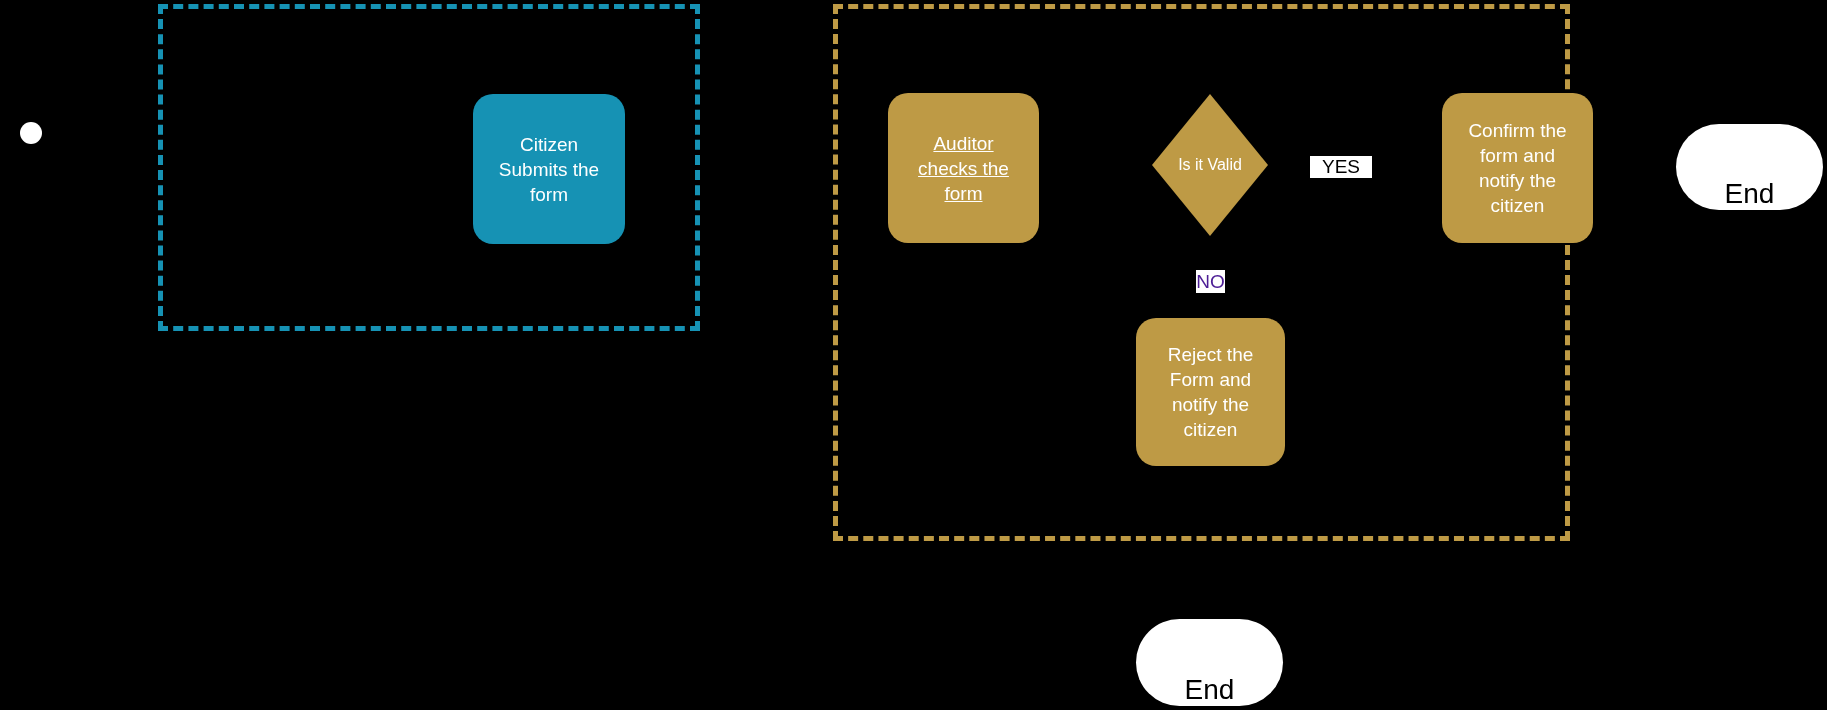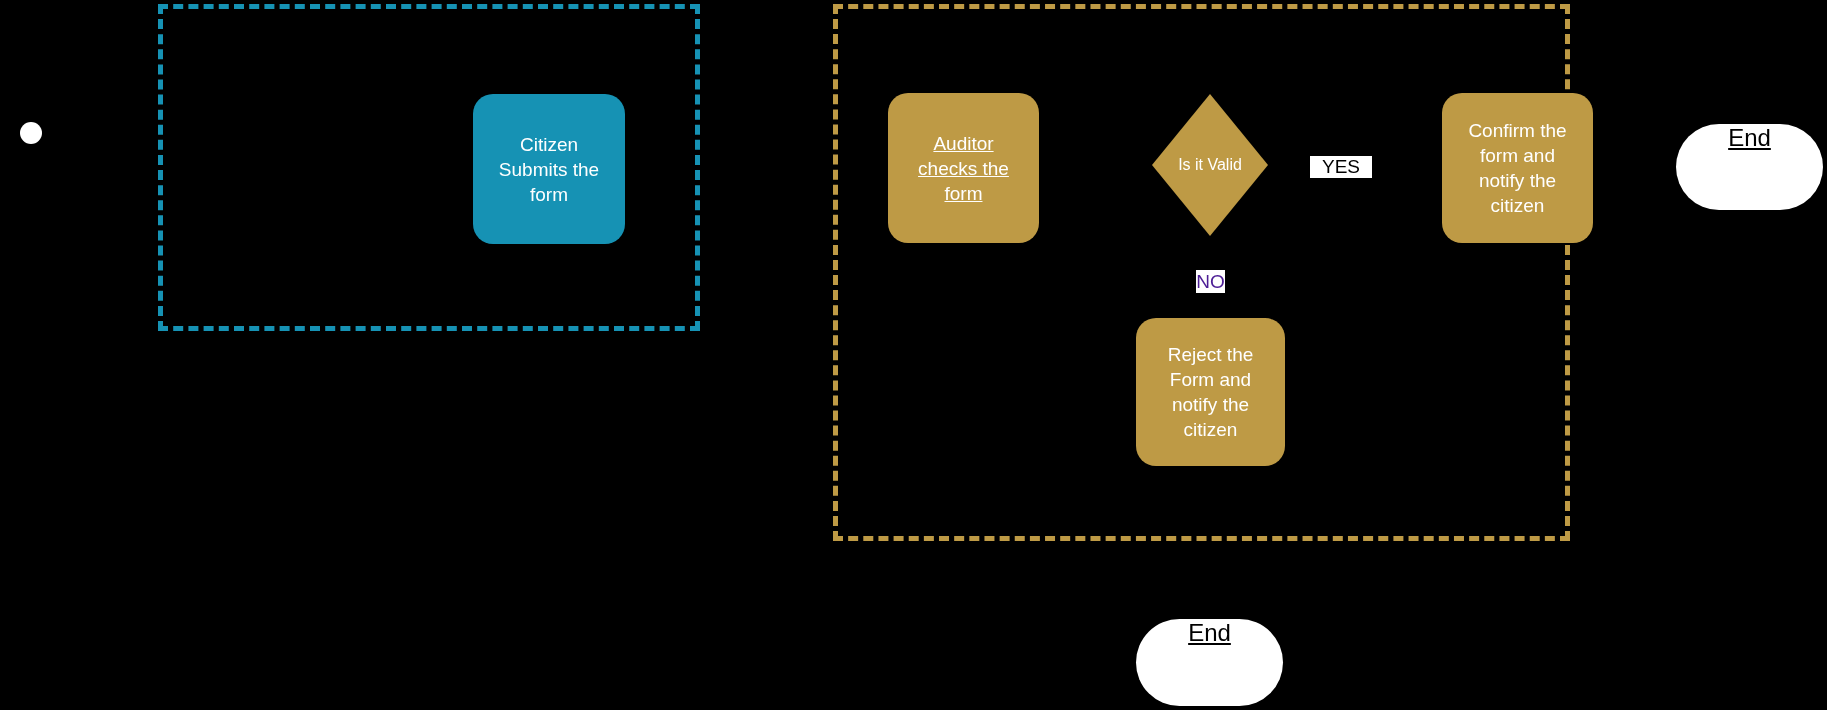--- a/index.html
+++ b/index.html
@@ -54,23 +54,22 @@
     display: flex; align-items: center; justify-content: center;
     font-size: 19px; line-height: 22px;
     white-space: nowrap;
   }
   .edge-yes { left: 1310px; top: 156px; width: 62px; height: 22px; }
   .edge-no  { left: 1196px; top: 270px; width: 29px; height: 23px; }
 
   .terminal {
     width: 147px; height: 86px;
     border-radius: 44px;
-    display: flex; align-items: flex-start; justify-content: center;
-    font-size: 24px;
-    text-decoration: underline;
+    display: flex; align-items: flex-end; justify-content: center;
+    font-size: 28px;
   }
   .terminal-right  { left: 1676px; top: 124px; }
   .terminal-bottom { left: 1136px; top: 619px; height: 87px; }
 </style>
 </head>
 <body>
 
 <div id="canvas" style="background-color: rgb(0, 0, 0);">
 
   <div class="abs start-dot" style="background-color: rgb(255, 255, 255);"></div>

